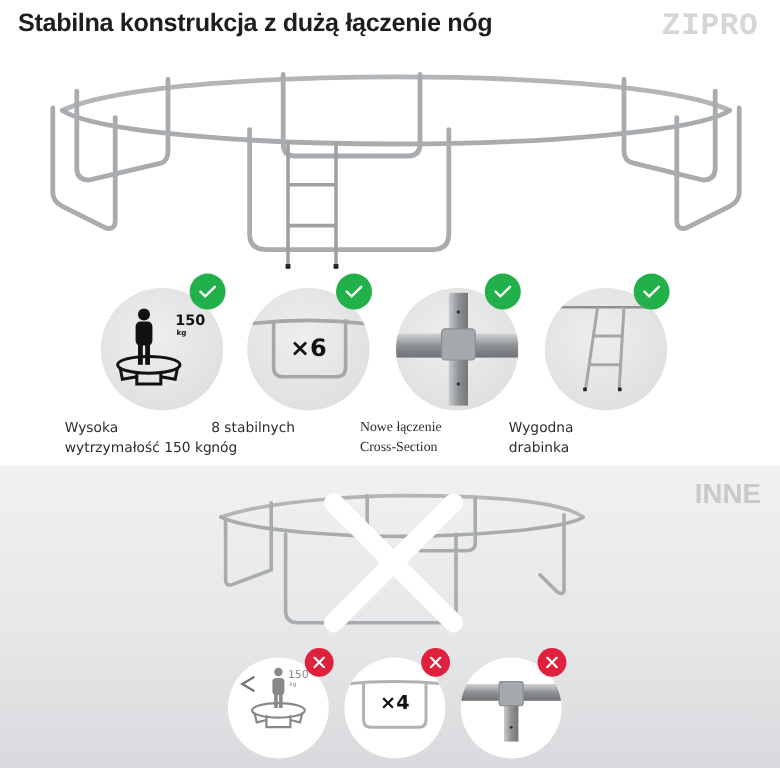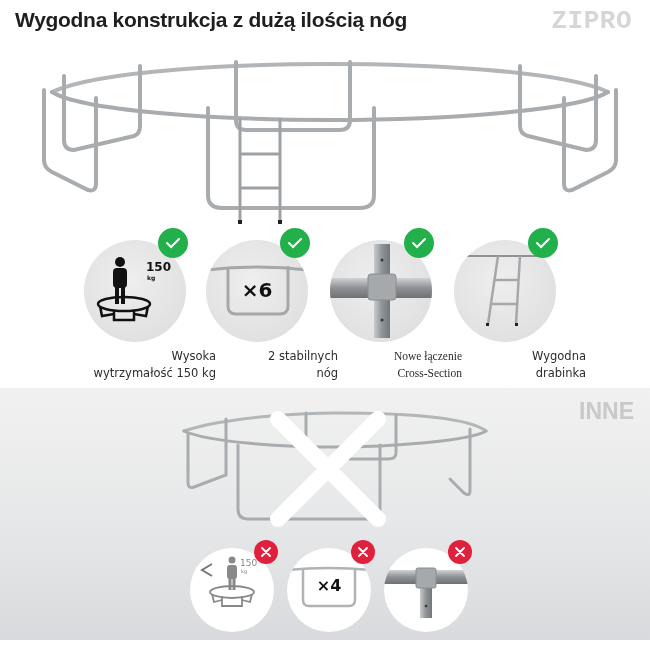--- a/index.html
+++ b/index.html
@@ -6,30 +6,30 @@
   body { width: 650px; height: 650px; background: #ffffff; font-family: "DejaVu Sans", sans-serif; position: relative; overflow: hidden; }
   .title { position: absolute; left: 15px; top: 8px; font-family: "Liberation Sans", sans-serif; font-weight: 700; font-size: 21px; color: #1e1e1e; letter-spacing: -0.3px; }
   .logo { position: absolute; right: 18px; top: 6px; font-family: Liberation Mono, monospace; font-weight: 700; font-size: 26px; color: #d6d6d6; letter-spacing: 0.5px; }
   .frame-top { position: absolute; left: 40px; top: 50px; width: 580px; height: 180px; }
   .features { position: absolute; top: 240px; left: 0; width: 650px; }
   .feat { position: absolute; width: 102px; }
   .circle { width: 102px; height: 102px; border-radius: 50%; background: radial-gradient(circle at 45% 40%, #eeeeee 0%, #e1e1e1 70%, #d8d8d8 100%); position: relative; overflow: hidden; }
   .badge { position: absolute; width: 30px; height: 30px; border-radius: 50%; display: flex; align-items: center; justify-content: center; }
   .badge.ok { background: #22b04a; }
   .badge.no { background: #e0213d; width: 24px; height: 24px; }
-  .cap { position: absolute; top: 108px; left: -30px; width: 162px; text-align: right; font-size: 11.5px; line-height: 17px; color: #2c2c2c; }
+  .cap { position: absolute; top: 108px; left: -30px; width: 162px; text-align: left; font-size: 11.5px; line-height: 17px; color: #2c2c2c; }
   .band { position: absolute; left: 0; top: 388px; width: 650px; height: 252px; background: linear-gradient(180deg, #f1f1f1 0%, #e6e7e8 55%, #d8dadd 100%); }
   .inne { position: absolute; right: 16px; top: 398px; font-family: "Liberation Sans", sans-serif; font-weight: 700; font-size: 23px; color: #c9c9c9; }
   .frame-bot { position: absolute; left: 170px; top: 405px; width: 330px; height: 130px; }
   .bcirc { position: absolute; width: 84px; height: 84px; border-radius: 50%; background: #ffffff; overflow: hidden; }
 </style>
 </head>
 <body>
 
-<div class="title">Wygodna konstrukcja z dużą ilością nóg</div>
+<div class="title">Stabilna konstrukcja z dużą łączenie nóg</div>
 <div class="logo">ZIPRO</div>
 
 <svg class="frame-top" viewBox="0 0 580 180">
   <g fill="none" stroke="#a9acaf" stroke-width="4" stroke-linecap="round">
 
     <path d="M12 42 C 60 20, 200 14, 290 14 C 380 14, 520 20, 568 42" stroke="#b3b6b9"></path>
 
     <path d="M12 42 C 40 60, 170 70, 290 70 C 410 70, 540 60, 568 42"></path>
 
     <path d="M24 26 V 90 Q 24 100 34 100 L 94 86 Q 100 84 100 76 V 16"></path>
@@ -85,21 +85,21 @@
         <path d="M22 28 V 66 Q 22 74 30 74 H 74 Q 82 74 82 66 V 26" fill="none" stroke="#a5a8ab" stroke-width="3"></path>
       </svg>
       <span style="position:absolute;left:0;width:102px;top:38px;text-align:center;font-weight:700;font-size:20px;color:#111;">×6</span>
     </div>
     <div class="badge ok" style="left:74px;top:-12px;">
       <svg width="16" height="12" viewBox="0 0 16 12">
           <path d="M2 6 L6 10 L14 2" fill="none" stroke="#fff" stroke-width="2" stroke-linecap="round"></path>
         </svg>
     </div>
     <div class="cap">
-      <div>2 stabilnych</div>
+      <div>8 stabilnych</div>
       <div>nóg</div>
     </div>
   </div>
 
   <div class="feat" style="left:330px;font-family:Liberation Serif, serif;">
     <div class="circle">
       <svg width="102" height="102" viewBox="0 0 102 102">
         <defs>
           <linearGradient id="pipeH" x1="0" y1="0" x2="0" y2="1">
               <stop offset="0" stop-color="#d0d2d4"></stop>

